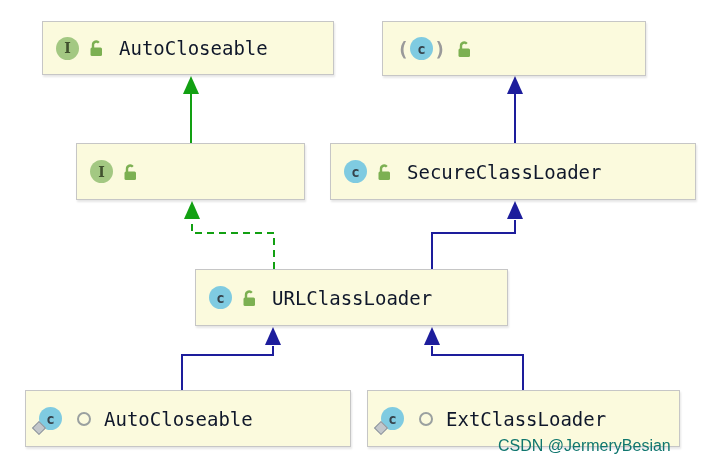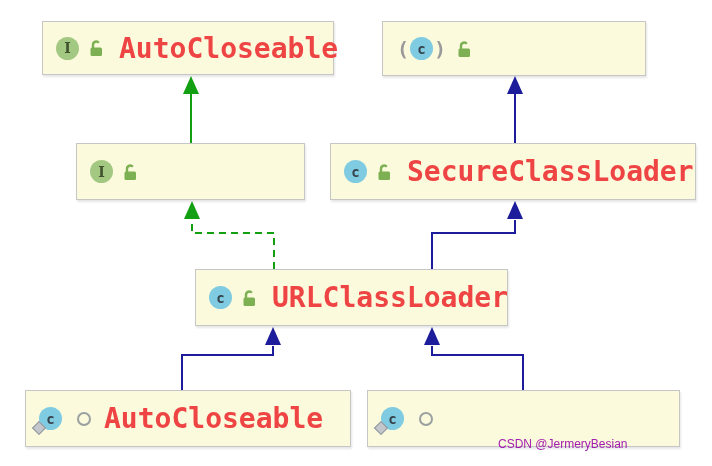--- a/index.html
+++ b/index.html
@@ -9,21 +9,21 @@
   }
   #edges{position:absolute;left:0;top:0;width:712px;height:466px;z-index:1;}
   .node{
     position:absolute;z-index:2;box-sizing:border-box;
     background:#fbfadd;border:1px solid #c6c6c6;
     box-shadow:1px 2px 2px rgba(0,0,0,0.10);
     display:flex;align-items:center;padding:0 10px 0 13px;
   }
   .node .label{
     font-family:"DejaVu Sans Mono","Liberation Mono",monospace;
-    font-size:28px;font-weight:bold;color:#ef4444;margin-left:13px;white-space:nowrap;
+    font-size:19px;font-weight:normal;color:#0f172a;margin-left:13px;white-space:nowrap;
   }
   .icon-circle{
     width:23px;height:23px;border-radius:50%;flex:0 0 auto;
     display:flex;align-items:center;justify-content:center;
     font-size:14px;font-weight:bold;color:#35414a;line-height:1;
   }
   .icon-interface{background:#a3c882;font-family:"DejaVu Serif","Liberation Serif",serif;color:#41522f;}
   .icon-class{background:#7fcbe1;}
   .paren{color:#9a9a9a;font-size:20px;font-weight:bold;margin:0 1px;flex:0 0 auto;}
   .lock{margin-left:7px;flex:0 0 auto;}
@@ -33,21 +33,21 @@
     position:absolute;left:-5px;bottom:-3px;width:8px;height:8px;z-index:3;
     background:#c3c7cb;border:1.5px solid #8d949b;transform:rotate(45deg);
   }
   .ring{
     width:10px;height:10px;border:2px solid #9aa0a0;border-radius:50%;
     margin-left:15px;flex:0 0 auto;background:transparent;
   }
   #watermark{
     position:absolute;left:498px;top:437px;z-index:5;
     font-family:"Liberation Sans","DejaVu Sans",sans-serif;
-    font-size:12px;color:#a21caf;white-space:nowrap;
+    font-size:16px;color:#0f766e;white-space:nowrap;
   }
 </style>
 </head>
 <body>
 
 <div id="canvas">
 
   <svg id="edges" viewBox="0 0 712 466">
     <g>
       <line x1="191" y1="143" x2="191" y2="92" stroke-width="2" stroke="#12a012"></line>
@@ -128,17 +128,18 @@
     <span class="ring"></span>
     <span class="label">AutoCloseable</span>
   </div>
 
   <div class="node" style="left:367px;top:390px;width:313px;height:57px">
     <span class="nested-wrap">
       <span class="icon-circle icon-class">c</span>
       <span class="diamond"></span>
     </span>
     <span class="ring"></span>
+    <span class="label">ExtClassLoader</span>
   </div>
 
   <div id="watermark">CSDN @JermeryBesian</div>
 
 </div>
 
 </body></html>

